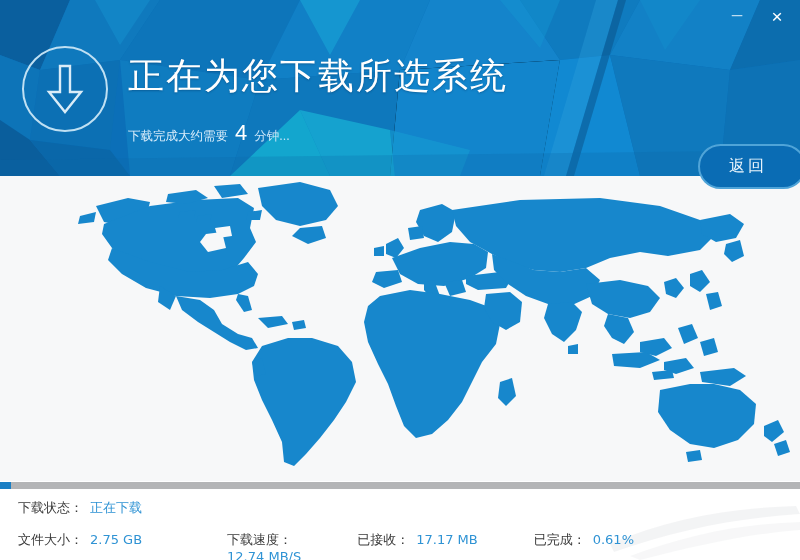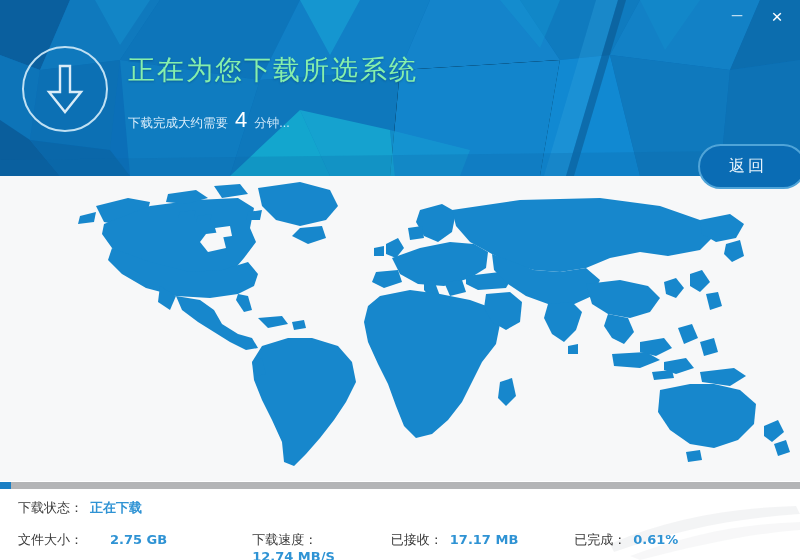--- a/index.html
+++ b/index.html
@@ -55,23 +55,23 @@
     z-index: 10;
   }
   .dl-icon svg { position: absolute; left: 50%; top: 50%; transform: translate(-50%,-50%); }
 
   .head-text {
     position: absolute;
     left: 128px; top: 52px;
     z-index: 10;
   }
   .head-title {
-    font-size: 27px;
+    font-size: 36px;
     letter-spacing: 2px;
-    color: #86efac;
+    color: #ffffff;
     font-weight: 400;
     text-shadow: 0 1px 2px rgba(0,40,80,0.35);
     white-space: nowrap;
   }
   .head-sub {
     margin-top: 18px;
     display: flex;
     align-items: flex-end;
     color: #dbeefb;
     font-size: 12.5px;
@@ -175,34 +175,34 @@
   }
   .stat .lbl {
     color: #3a3a3a;
     font-size: 13px;
     font-family: "DejaVu Sans", "Liberation Sans", sans-serif;
     text-align: center;
   }
   .stat .val {
     color: #2f93d4;
     font-size: 13px;
-    font-weight: bold;
+    font-weight: normal;
     margin-left: 7px;
     font-family: "DejaVu Sans", "Liberation Sans", sans-serif;
   }
   .stat .val.link {
     color: #3b8fd0;
     text-decoration: underline;
     font-weight: normal;
     cursor: pointer;
   }
 
   .s-status { margin-left: 18px; }
   .s-path   { margin-left: 58px; }
-  .s-size   { margin-left: 18px; gap: 20px; }
+  .s-size   { margin-left: 18px; }
   .s-speed  { margin-left: 78px; flex-direction: column; }
   .s-recv   { margin-left: 56px; }
   .s-done   { margin-left: 56px; }
 
   .footer-watermark {
     position: absolute;
     right: 0; bottom: 0;
     width: 200px; height: 60px;
     pointer-events: none;
     opacity: 0.5;

